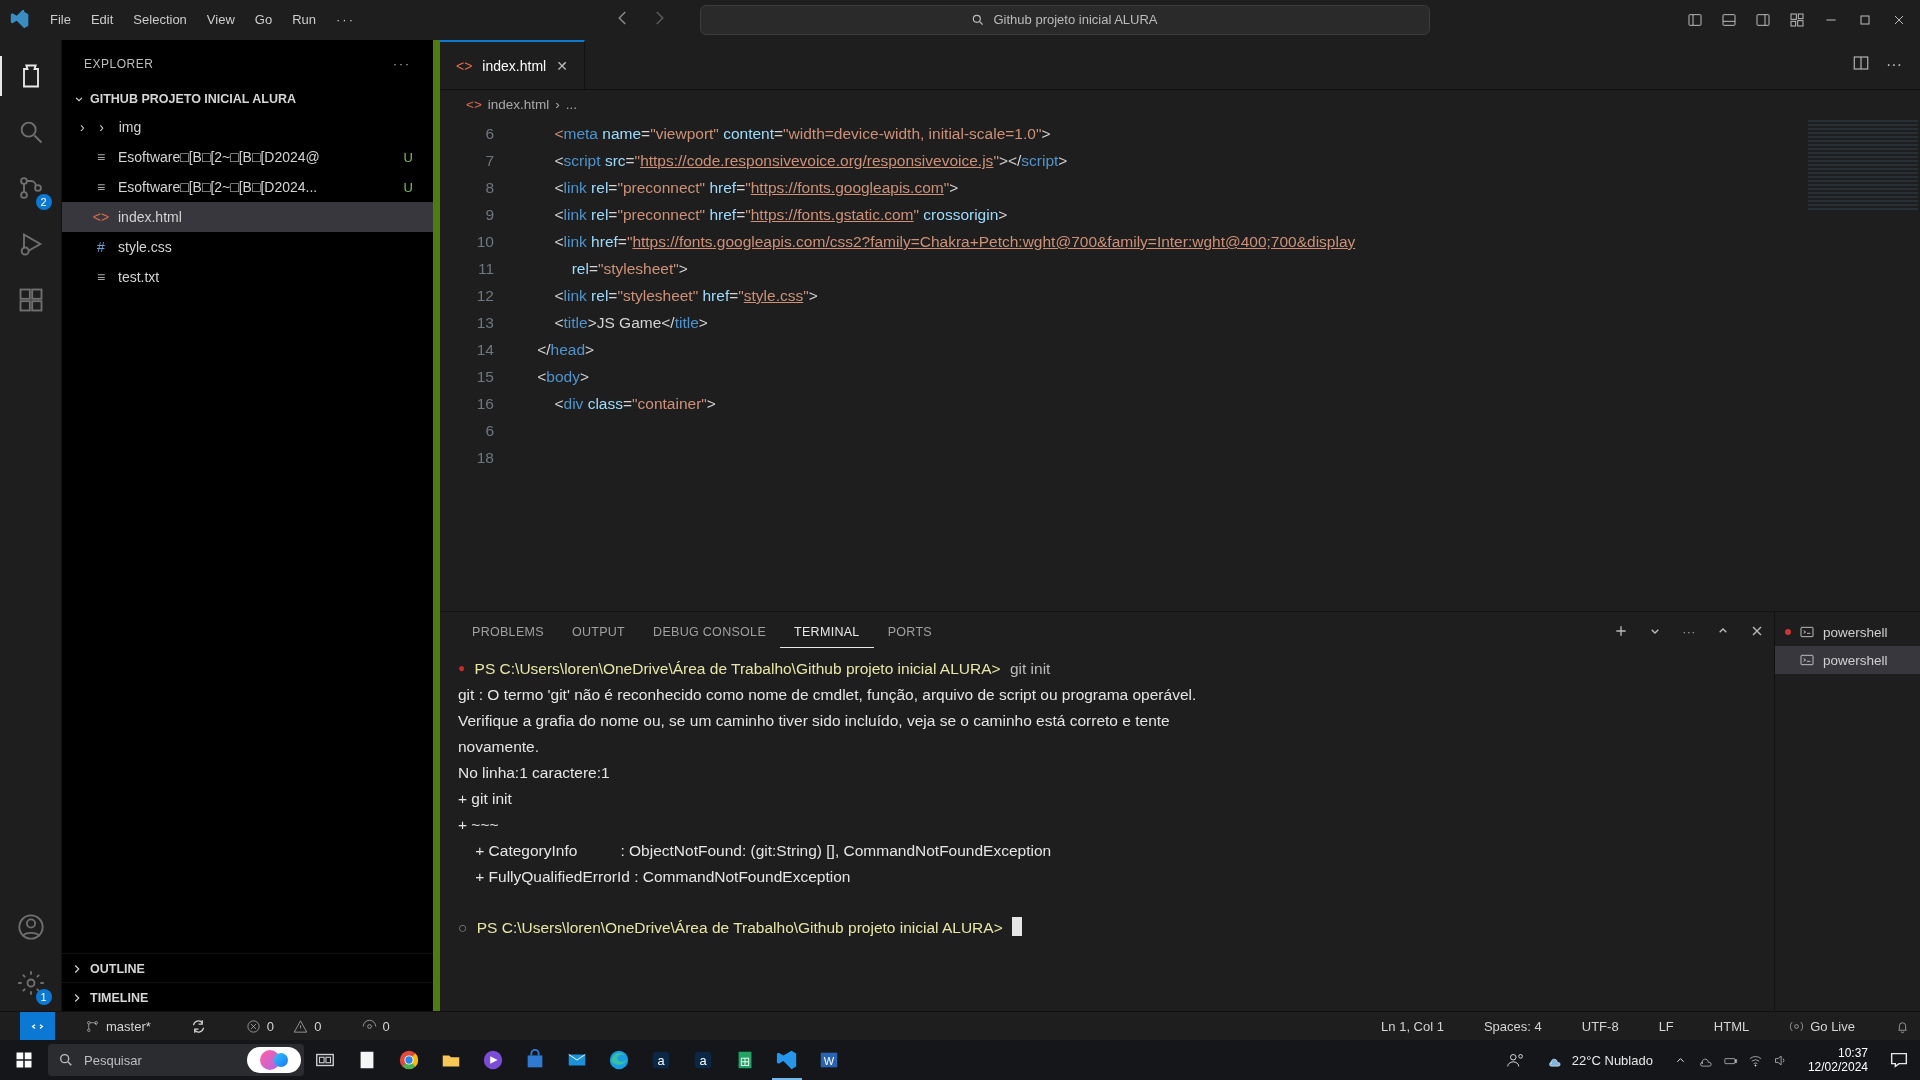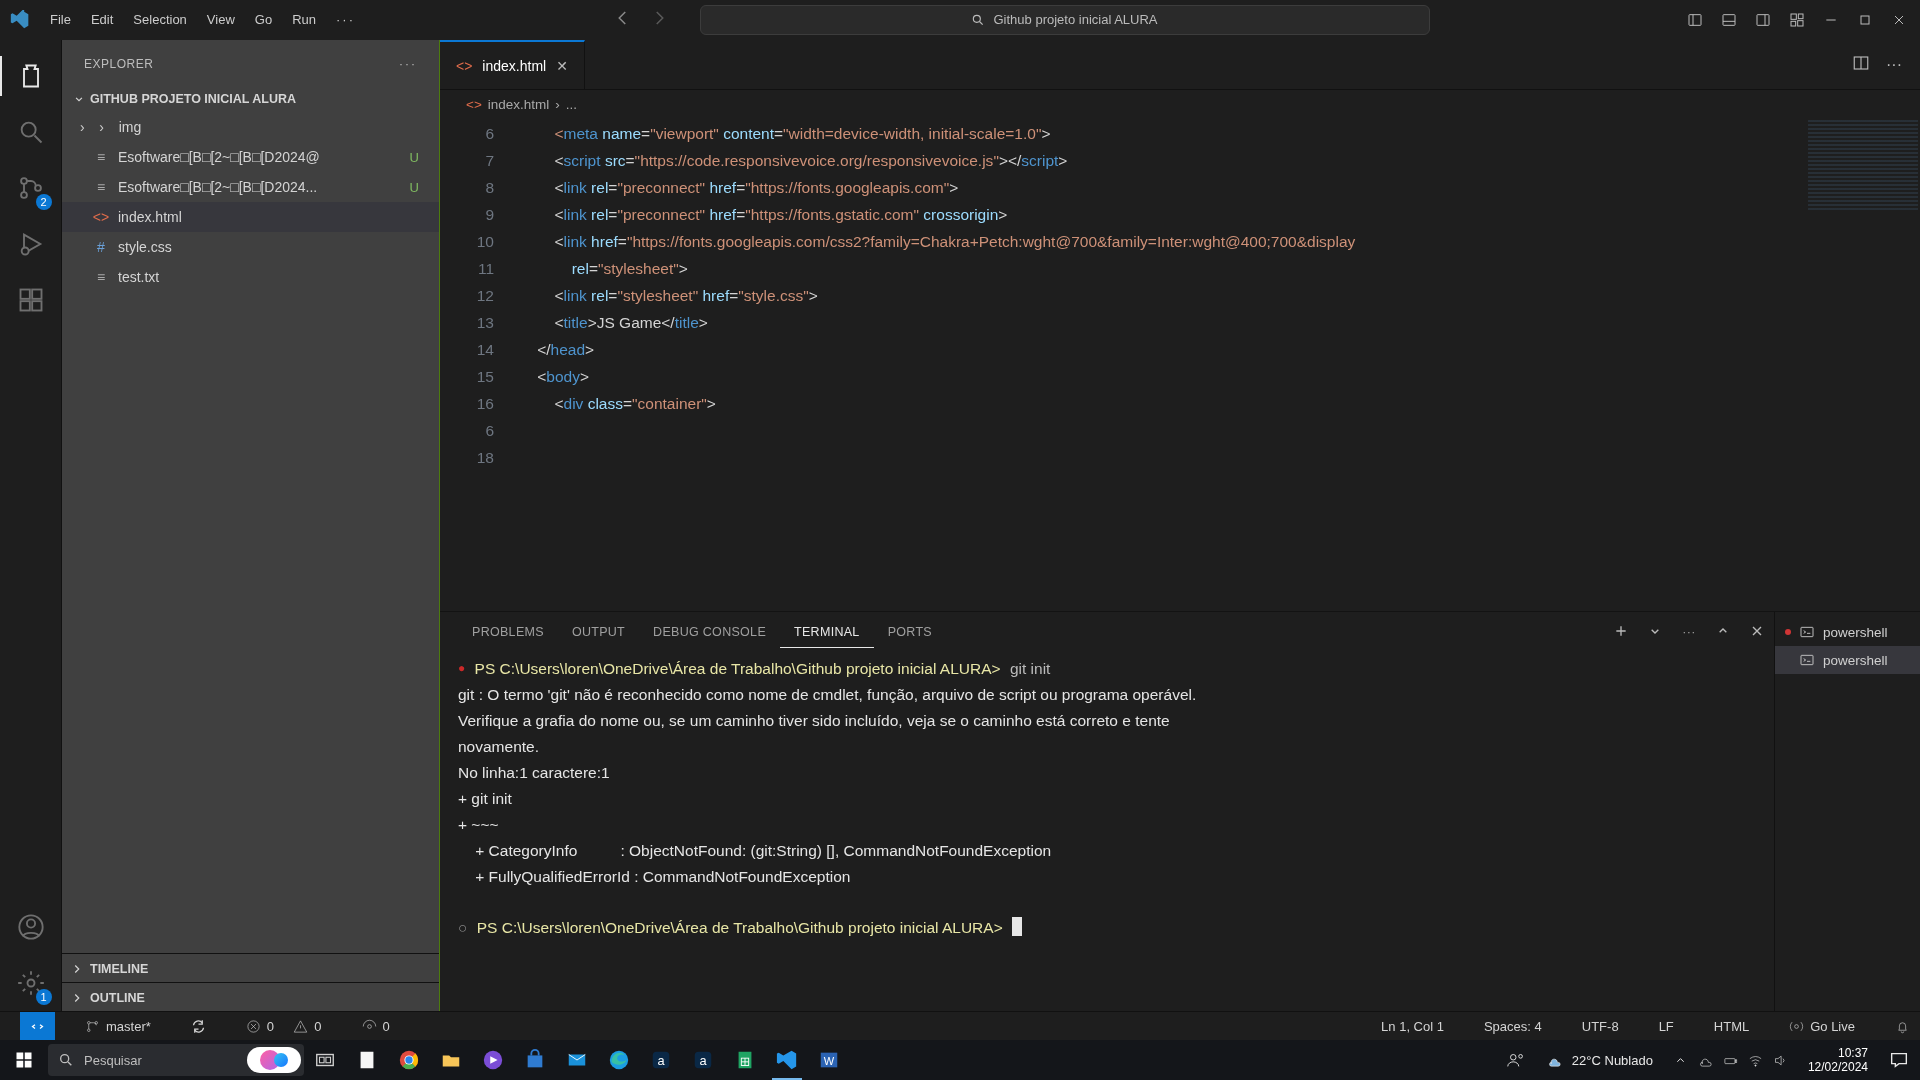--- a/index.html
+++ b/index.html
@@ -20,21 +20,21 @@
 .titlebar .right .icn { width:34px; height:40px; display:flex; align-items:center; justify-content:center; color:#bbb;}
 .titlebar .right .icn svg{width:16px;height:16px;stroke:#bbb;fill:none;}
 .body { flex:1; display:flex; min-height:0; }
 .activitybar { width:62px; background:#1e1e1e; display:flex; flex-direction:column; align-items:center; border-right:1px solid #111; padding-top:8px; position:relative;}
 .activitybar .ai { width:62px; height:56px; display:flex; align-items:center; justify-content:center; color:#6f6f6f; position:relative;}
 .activitybar .ai.active { color:#e8e8e8; }
 .activitybar .ai.active::before{content:"";position:absolute;left:0;top:8px;bottom:8px;width:2px;background:#e8e8e8;}
 .activitybar .ai svg{width:28px;height:28px;stroke:currentColor;fill:none;stroke-width:1.6;}
 .activitybar .spacer{flex:1;}
 .activitybar .badge{position:absolute;background:#0b78d4;color:#fff;font-size:11px;border-radius:10px;min-width:16px;height:16px;display:flex;align-items:center;justify-content:center;padding:0 4px;}
-.sidebar { width:378px; background:#404040; display:flex; flex-direction:column; border-right:1px solid #4d7c0f; }
+.sidebar { width:378px; background:#000000; display:flex; flex-direction:column; border-right:7px solid #4d7c0f; }
 .sidehdr{height:48px;display:flex;align-items:center;justify-content:space-between;padding:0 22px 0 22px;font-size:12px;letter-spacing:.5px;color:#bdbdbd;}
 .sidehdr .more{letter-spacing:2px;}
 .folder-title{padding:4px 8px 6px 10px;font-size:12.5px;font-weight:700;color:#d6d6d6;display:flex;align-items:center;gap:4px;}
 .folder-title svg{width:14px;height:14px;stroke:#d6d6d6;}
 .tree{font-size:14px;color:#d4d4d4;}
 .tree .item{height:30px;display:flex;align-items:center;padding-left:30px;gap:8px;position:relative;}
 .tree .item.dir{padding-left:18px;}
 .tree .item.selected{background:#37373d;}
 .tree .item .status{position:absolute;right:20px;color:#7fb960;font-size:13px;}
 .tree .item .chev{color:#ccc;}
@@ -47,21 +47,21 @@
 .tab .close{color:#bbb;}
 .tab .fi{color:#e06c4b;}
 .tabbar .flexspace{flex:1;}
 .tabbar .actions{display:flex;align-items:center;gap:16px;padding:0 18px;color:#bbb;}
 .tabbar .actions svg{width:18px;height:18px;stroke:#bbb;fill:none;}
 .breadcrumb{height:28px;display:flex;align-items:center;padding-left:26px;gap:6px;font-size:13.5px;color:#a9a9a9;}
 .breadcrumb .fi{color:#e06c4b;}
 .editor-wrap{flex:1;display:flex;min-height:0;background:#1e1e1e;}
 .gutter{width:80px;text-align:right;padding-right:26px;font-family:Consolas,monospace;font-size:15.5px;line-height:27px;color:#6e7681;padding-top:2px;}
 .code{flex:1;font-family:Consolas,monospace;font-size:15.5px;line-height:27px;white-space:pre;color:#d4d4d4;padding-top:2px;overflow:hidden;}
-.code .t-tag{color:#4e94ce;} .code .t-attr{color:#9cdcfe;} .code .t-str{color:#ce9178;} .code .t-url{color:#ce9178;text-align:center;}
+.code .t-tag{color:#4e94ce;} .code .t-attr{color:#9cdcfe;} .code .t-str{color:#ce9178;} .code .t-url{color:#ce9178;text-decoration:underline;text-align:center;}
 .minimap{width:118px;background:#1e1e1e;position:relative;}
 .minimap .mm{position:absolute;top:2px;right:2px;width:110px;height:90px;background:repeating-linear-gradient(#345 0 2px,#1e1e1e 2px 4px);opacity:.45;}
 .panel{height:400px;background:#1e1e1e;border-top:1px solid #131313;display:flex;}
 .panel-main{flex:1;display:flex;flex-direction:column;min-width:0;}
 .panel-tabs{height:38px;display:flex;align-items:center;gap:0;padding-left:18px;font-size:12.5px;color:#a0a0a0;}
 .panel-tabs span{padding:10px 14px 8px;letter-spacing:.3px;}
 .panel-tabs span.active{color:#e8e8e8;border-bottom:1px solid #e8e8e8;}
 .panel-tabs .spacer{flex:1;}
 .panel-tabs .act{width:34px;display:flex;align-items:center;justify-content:center;}
 .panel-tabs .act svg{width:16px;height:16px;stroke:#bbb;fill:none;}
@@ -282,27 +282,27 @@
               <span style="color:#a8a8a8">≡</span>
             </span>
             <span>test.txt</span>
           </div>
         </div>
     <div style="flex:1"></div>
     <div class="outline">
           <svg viewBox="0 0 24 24">
             <path d="M9 6l6 6-6 6" fill="none" stroke-width="2"></path>
           </svg>
+          <span>OUTLINE</span>
+        </div>
+    <div class="outline">
+          <svg viewBox="0 0 24 24">
+            <path d="M9 6l6 6-6 6" fill="none" stroke-width="2"></path>
+          </svg>
           <span>TIMELINE</span>
-        </div>
-    <div class="outline">
-          <svg viewBox="0 0 24 24">
-            <path d="M9 6l6 6-6 6" fill="none" stroke-width="2"></path>
-          </svg>
-          <span>OUTLINE</span>
         </div>
   </div>
 
   <div class="editor-terminal">
     <div class="tabbar">
       <div class="tab">
         <span class="fi">&lt;&gt;</span>
         <span>index.html</span>
         <span class="close">✕</span>
       </div>

